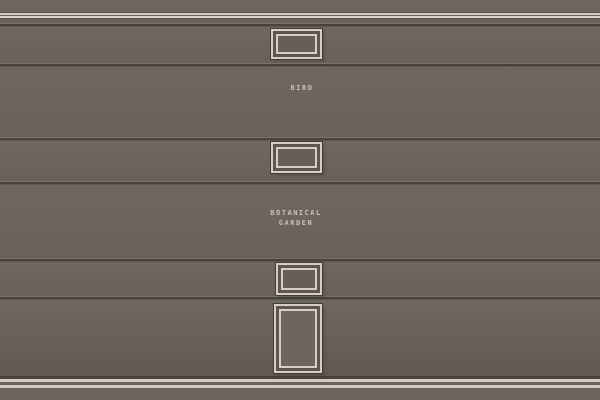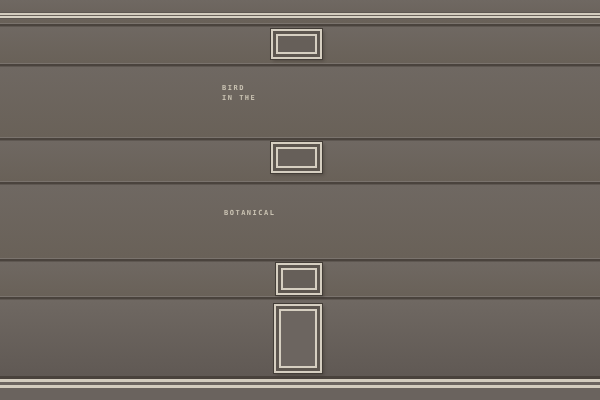--- a/index.html
+++ b/index.html
@@ -45,21 +45,21 @@
     box-sizing: border-box;
     border: 2px solid #d6cfc1;
     background: #665f59;
   }
   .frame-inner.open { background: #6c6560; }
 
   
   .plaque {
     position: absolute;
     width: 160px;
-    text-align: left;
+    text-align: center;
     color: #c9c2b2;
     font-size: 7px;
     font-weight: bold;
     letter-spacing: 1.5px;
     line-height: 9.5px;
     text-transform: uppercase;
   }
   .plaque span { display: block; }
 </style>
 </head>
@@ -104,20 +104,20 @@
   <div class="frame" style="left:276px; top:263px; width:46px; height:32px;">
     <div class="frame-inner"></div>
   </div>
 
   <div class="frame" style="left:274px; top:304px; width:48px; height:69px;">
     <div class="frame-inner open"></div>
   </div>
 
   <div class="plaque" style="left:222px; top:84px;">
     <span>BIRD</span>
-    <span>IN THE</span>
   </div>
 
-  <div class="plaque" style="left:224px; top:209px;">
+  <div class="plaque" style="left:216px; top:209px;">
     <span>BOTANICAL</span>
+    <span>GARDEN</span>
   </div>
 
 </div>
 
 </body></html>

